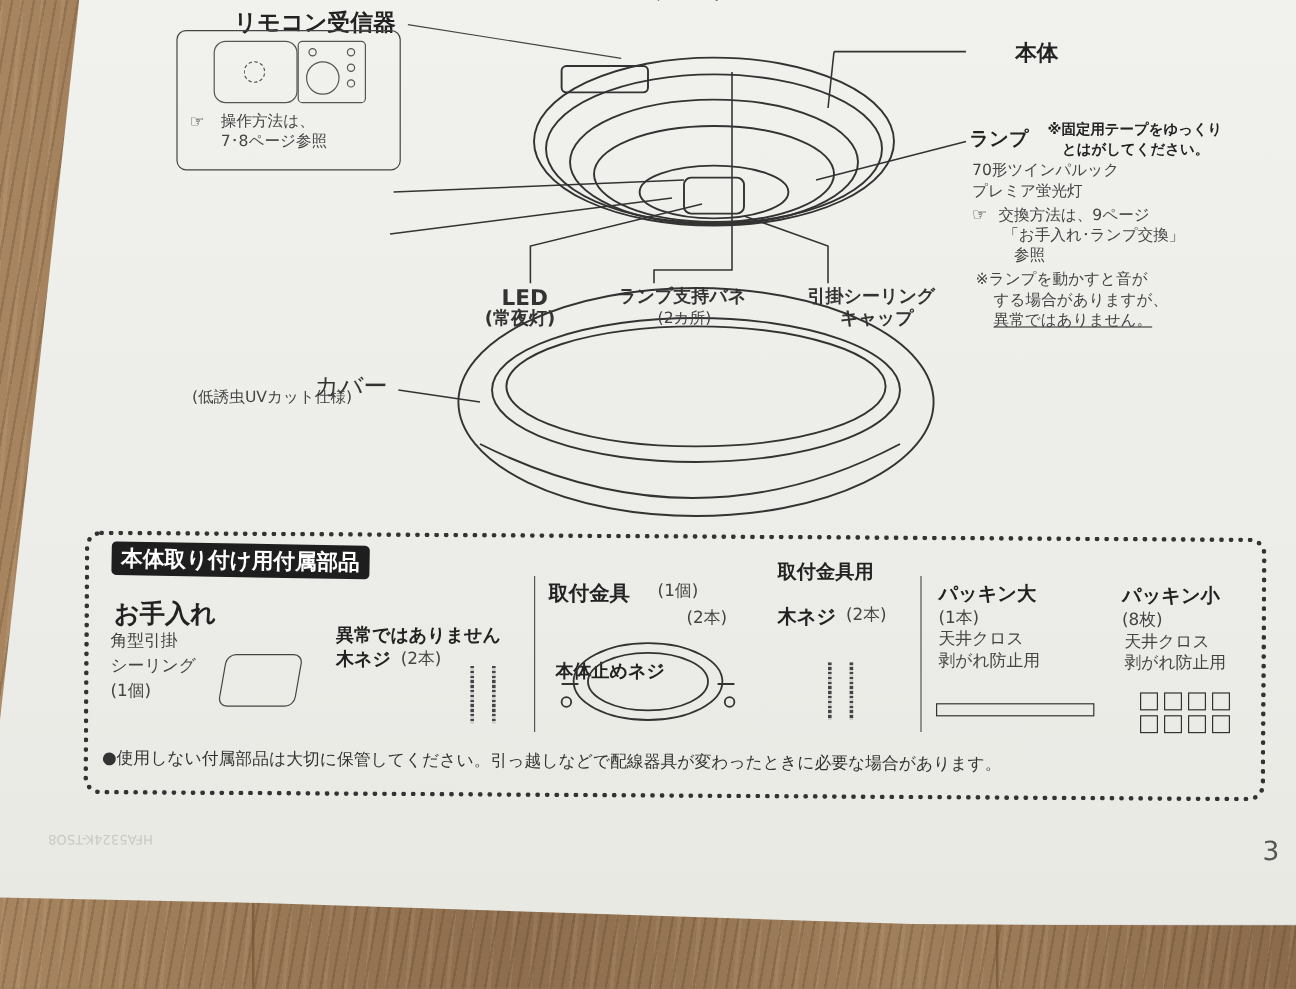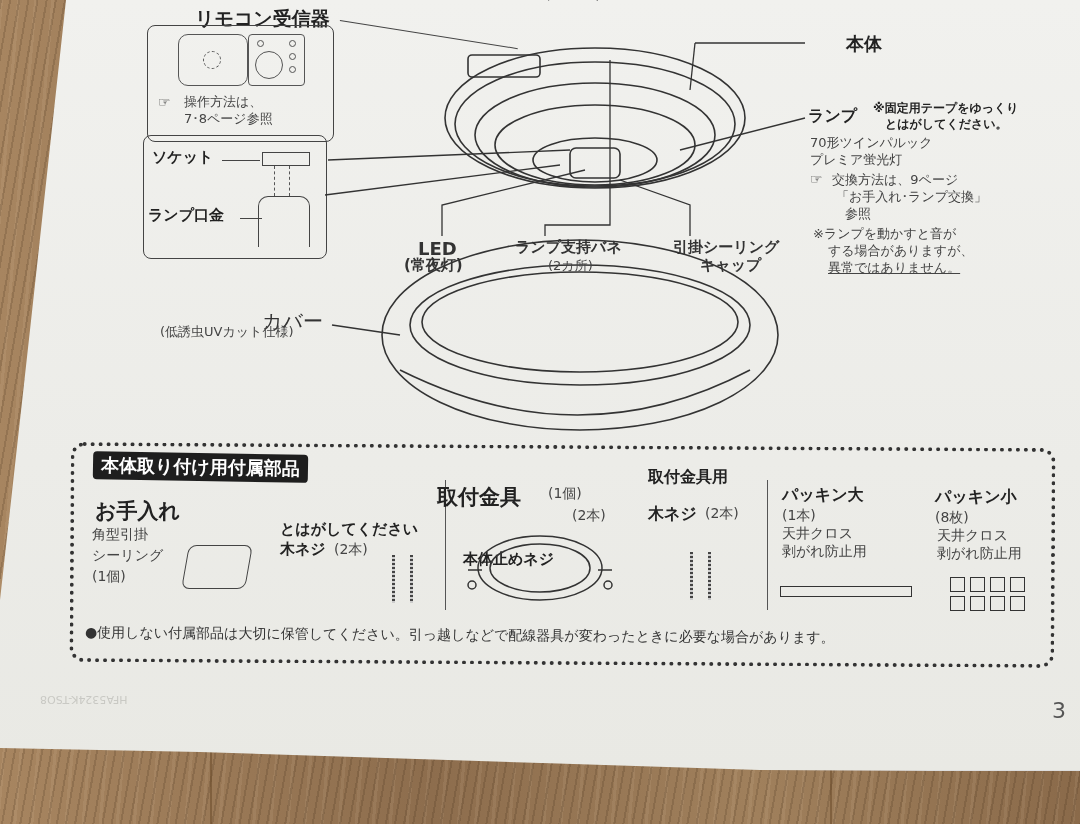--- a/index.html
+++ b/index.html
@@ -49,30 +49,20 @@
       <div class="abs" style="left:8px;top:5px;width:5px;height:5px;border:1px solid #555;border-radius:50%;"></div>
       <div class="abs" style="left:40px;top:5px;width:5px;height:5px;border:1px solid #555;border-radius:50%;"></div>
       <div class="abs" style="left:40px;top:18px;width:5px;height:5px;border:1px solid #555;border-radius:50%;"></div>
       <div class="abs" style="left:40px;top:31px;width:5px;height:5px;border:1px solid #555;border-radius:50%;"></div>
     </div>
     <span class="abs" style="left:10px;top:68px;font-size:14px;">☞</span>
     <div class="txt" style="left:36px;top:67px;">操作方法は、</div>
     <div class="txt" style="left:36px;top:84px;">7･8ページ参照</div>
   </div>
 
-  <div class="box" style="left:143px;top:135px;width:182px;height:122px;">
-    <div class="lbl" style="left:8px;top:12px;font-size:15px;">ソケット</div>
-    <div class="leader" style="left:78px;top:24px;width:38px;"></div>
-    <div class="abs" style="left:118px;top:16px;width:46px;height:12px;border:1.4px solid #444;"></div>
-    <div class="abs" style="left:130px;top:30px;height:30px;border-left:1.3px dashed #555;"></div>
-    <div class="abs" style="left:145px;top:30px;height:30px;border-left:1.3px dashed #555;"></div>
-    <div class="lbl" style="left:4px;top:70px;font-size:15px;">ランプ口金</div>
-    <div class="leader" style="left:96px;top:82px;width:22px;"></div>
-    <div class="abs" style="left:114px;top:60px;width:50px;height:50px;border:1.4px solid #444;border-radius:10px 10px 0 0;border-bottom:none;"></div>
-  </div>
 
   <svg style="left:0;top:0;" width="1080" height="460">
     <g fill="none" stroke="#333" stroke-width="1.6">
       <ellipse cx="595" cy="118" rx="150" ry="70"></ellipse>
       <ellipse cx="595" cy="124" rx="140" ry="62"></ellipse>
       <ellipse cx="595" cy="135" rx="120" ry="52"></ellipse>
       <ellipse cx="595" cy="145" rx="100" ry="40"></ellipse>
       <ellipse cx="595" cy="160" rx="62" ry="22"></ellipse>
       <rect x="570" y="148" width="50" height="30" rx="6"></rect>
       <rect x="468" y="55" width="72" height="22" rx="4"></rect>
@@ -124,27 +114,27 @@
 
   <div class="sep" style="left:445px;top:480px;height:130px;"></div>
   <div class="sep" style="left:767px;top:480px;height:130px;"></div>
 
   <div class="lbl" style="left:95px;top:497px;font-size:21px;">お手入れ</div>
   <div class="txt" style="left:92px;top:526px;font-size:14px;">角型引掛</div>
   <div class="txt" style="left:92px;top:547px;font-size:14px;">シーリング</div>
   <div class="txt" style="left:92px;top:568px;font-size:14px;">(1個)</div>
   <div class="abs" style="left:185px;top:545px;width:62px;height:42px;border:1.5px solid #444;border-radius:8px;transform:skewX(-10deg);"></div>
 
-  <div class="lbl" style="left:280px;top:520px;font-size:15px;">とはがしてください</div>
+  <div class="lbl" style="left:280px;top:520px;font-size:15px;">異常ではありません</div>
   <div class="lbl" style="left:280px;top:540px;font-size:15px;">木ネジ</div>
   <div class="txt" style="left:334px;top:541px;font-size:14px;">(2本)</div>
   <div class="abs" style="left:392px;top:555px;width:3px;height:48px;background:repeating-linear-gradient(180deg,#444 0 2px,#ccc 2px 4px);"></div>
   <div class="abs" style="left:410px;top:555px;width:3px;height:48px;background:repeating-linear-gradient(180deg,#444 0 2px,#ccc 2px 4px);"></div>
 
-  <div class="lbl" style="left:437px;top:483px;font-size:21px;">取付金具</div>
+  <div class="lbl" style="left:457px;top:483px;font-size:17px;">取付金具</div>
   <div class="txt" style="left:548px;top:485px;font-size:14px;">(1個)</div>
   <div class="lbl" style="left:463px;top:506px;font-size:15px;margin-top:44px;">本体止めネジ</div>
   <div class="txt" style="left:572px;top:507px;font-size:14px;">(2本)</div>
   <svg style="left:460px;top:530px;" width="160" height="80">
     <g fill="none" stroke="#333" stroke-width="1.5">
       <ellipse cx="80" cy="38" rx="62" ry="32"></ellipse>
       <ellipse cx="80" cy="38" rx="50" ry="24"></ellipse>
       <path d="M8 40 h14 M138 40 h14"></path>
       <circle cx="12" cy="55" r="4"></circle>
         <circle cx="148" cy="55" r="4"></circle>

